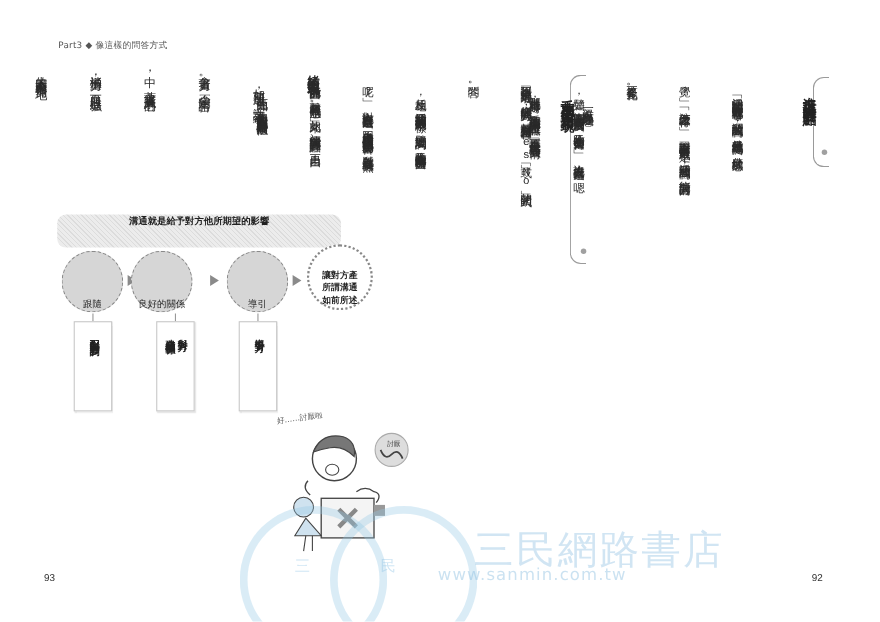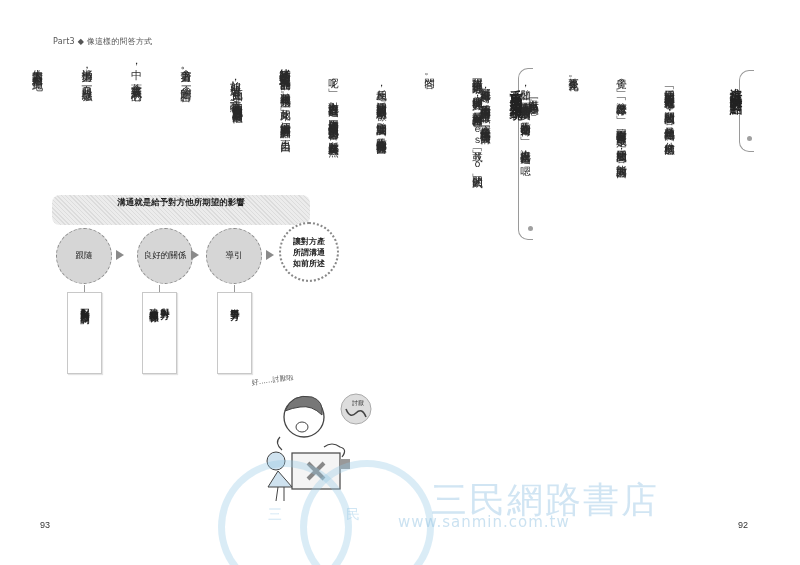--- a/index.html
+++ b/index.html
@@ -49,21 +49,21 @@
   .banner {
     position: absolute; left: 52px; top: 195px; width: 258px; height: 30px;
     border-radius: 8px;
     background: repeating-linear-gradient(45deg, #dcdcdc 0 1px, #ececec 1px 3px);
     font-family: "DejaVu Sans", sans-serif; font-size: 8.5px; font-weight: bold;
     text-align: center; line-height: 15px; color: #222;
   }
   .circle {
     position: absolute; width: 54px; height: 54px; border-radius: 50%;
     background: #d6d6d6; border: 1.4px dashed #8a8a8a;
-    display: flex; align-items: center; justify-content: center;
+    display: flex; align-items: flex-end; justify-content: center;
     font-family: Liberation Serif, serif; font-size: 8.5px; color: #222; text-align: center;
   }
   .circle.final {
     background: #fff; border: 2px dotted #888; font-weight: bold;
     font-size: 8px; line-height: 11px; padding: 2px; box-sizing: border-box;
   }
   .arrow {
     position: absolute; width: 0; height: 0;
     border-top: 5px solid transparent; border-bottom: 5px solid transparent;
     border-left: 8px solid #8a8a8a;
@@ -135,21 +135,21 @@
   </div>
 
   <div>
     <div class="banner">溝通就是給予對方他所期望的影響</div>
 
     <div class="circle" style="left:56px; top:228px;">
       <span>跟隨</span>
     </div>
     <div class="arrow" style="left:116px; top:250px;"></div>
 
-    <div class="circle" style="left:137px; top:228px;">
+    <div class="circle" style="left:119px; top:228px;">
       <span>良好的關係</span>
     </div>
     <div class="arrow" style="left:191px; top:250px;"></div>
 
     <div class="circle" style="left:206px; top:228px;">
       <span>導引</span>
     </div>
     <div class="arrow" style="left:266px; top:250px;"></div>
 
     <div class="circle final" style="left:279px; top:222px; width:60px; height:60px;">

